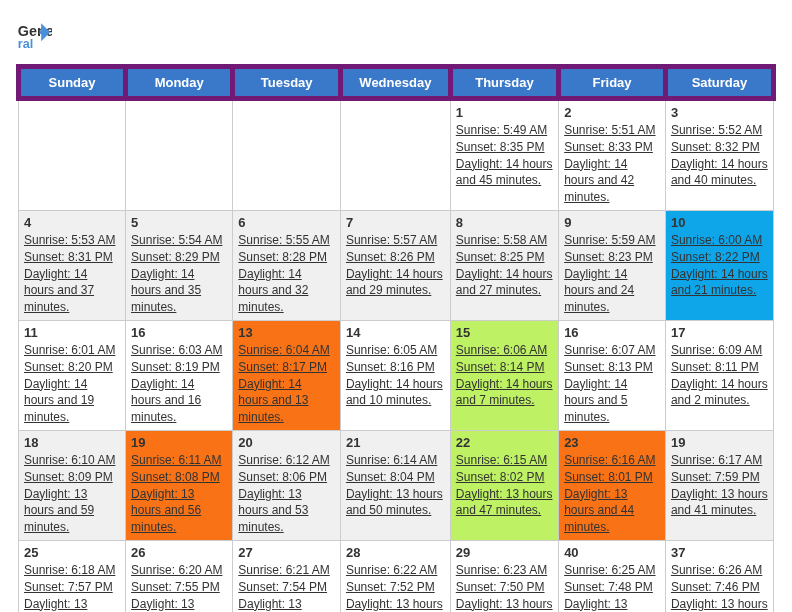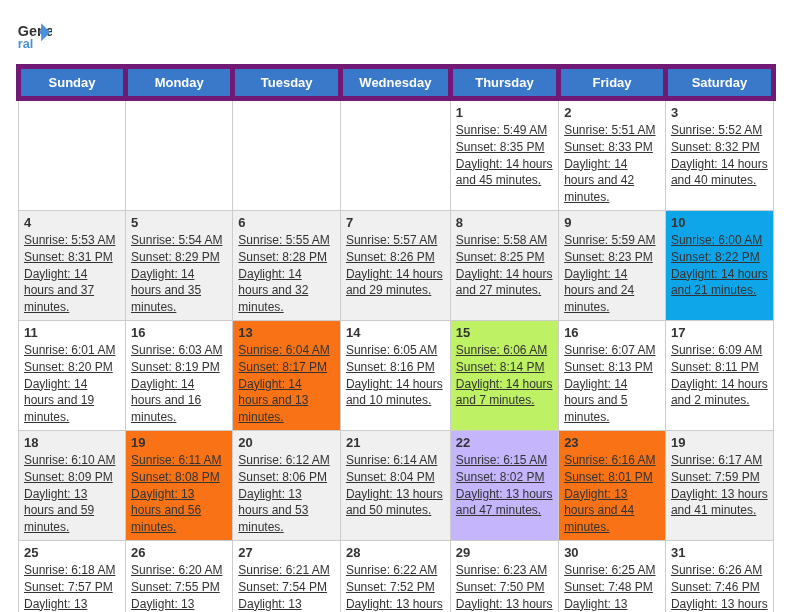--- a/index.html
+++ b/index.html
@@ -205,21 +205,21 @@
           <div class="cell-info">Sunrise: 6:11 AM<br>Sunset: 8:08 PM<br>Daylight: 13 hours and 56 minutes.</div>
         </td>
         <td style="background-color: rgb(240, 240, 240);">
           <span class="date-num">20</span>
           <div class="cell-info">Sunrise: 6:12 AM<br>Sunset: 8:06 PM<br>Daylight: 13 hours and 53 minutes.</div>
         </td>
         <td style="background-color: rgb(240, 240, 240);">
           <span class="date-num">21</span>
           <div class="cell-info">Sunrise: 6:14 AM<br>Sunset: 8:04 PM<br>Daylight: 13 hours and 50 minutes.</div>
         </td>
-        <td style="background-color: #c4b5fd;">
+        <td style="background-color: #bef264;">
           <span class="date-num">22</span>
           <div class="cell-info">Sunrise: 6:15 AM<br>Sunset: 8:02 PM<br>Daylight: 13 hours and 47 minutes.</div>
         </td>
         <td style="background-color: #f97316;">
           <span class="date-num">23</span>
           <div class="cell-info">Sunrise: 6:16 AM<br>Sunset: 8:01 PM<br>Daylight: 13 hours and 44 minutes.</div>
         </td>
         <td style="background-color: rgb(240, 240, 240);">
           <span class="date-num">19</span>
           <div class="cell-info">Sunrise: 6:17 AM<br>Sunset: 7:59 PM<br>Daylight: 13 hours and 41 minutes.</div>
@@ -240,22 +240,22 @@
         </td>
         <td style="background-color: rgb(255, 255, 255);">
           <span class="date-num">28</span>
           <div class="cell-info">Sunrise: 6:22 AM<br>Sunset: 7:52 PM<br>Daylight: 13 hours and 29 minutes.</div>
         </td>
         <td style="background-color: rgb(255, 255, 255);">
           <span class="date-num">29</span>
           <div class="cell-info">Sunrise: 6:23 AM<br>Sunset: 7:50 PM<br>Daylight: 13 hours and 26 minutes.</div>
         </td>
         <td style="background-color: rgb(255, 255, 255);">
-          <span class="date-num">30</span>
+          <span class="date-num">40</span>
           <div class="cell-info">Sunrise: 6:25 AM<br>Sunset: 7:48 PM<br>Daylight: 13 hours and 23 minutes.</div>
         </td>
         <td style="background-color: rgb(255, 255, 255);">
-          <span class="date-num">31</span>
+          <span class="date-num">37</span>
           <div class="cell-info">Sunrise: 6:26 AM<br>Sunset: 7:46 PM<br>Daylight: 13 hours and 20 minutes.</div>
         </td>
       </tr>
     </tbody>
 </table>
 
 </body></html>

